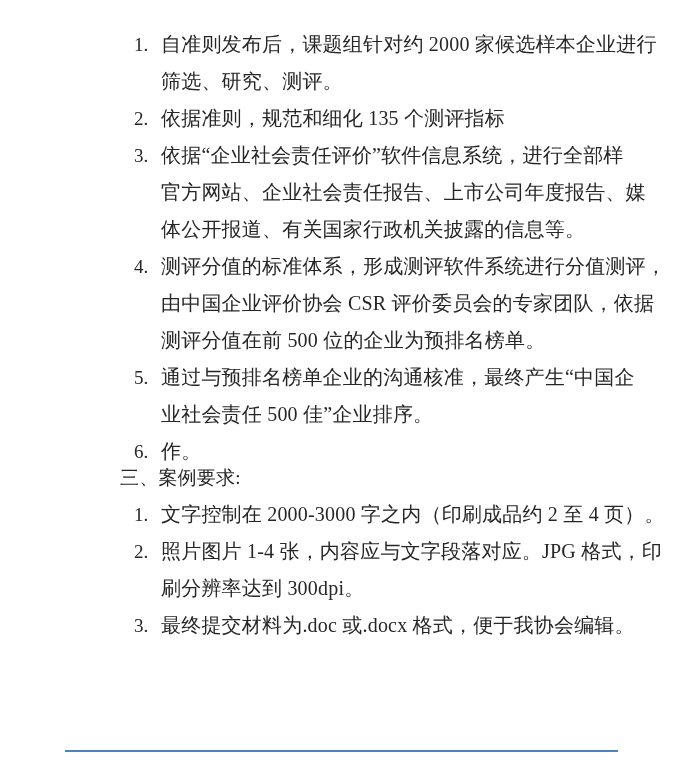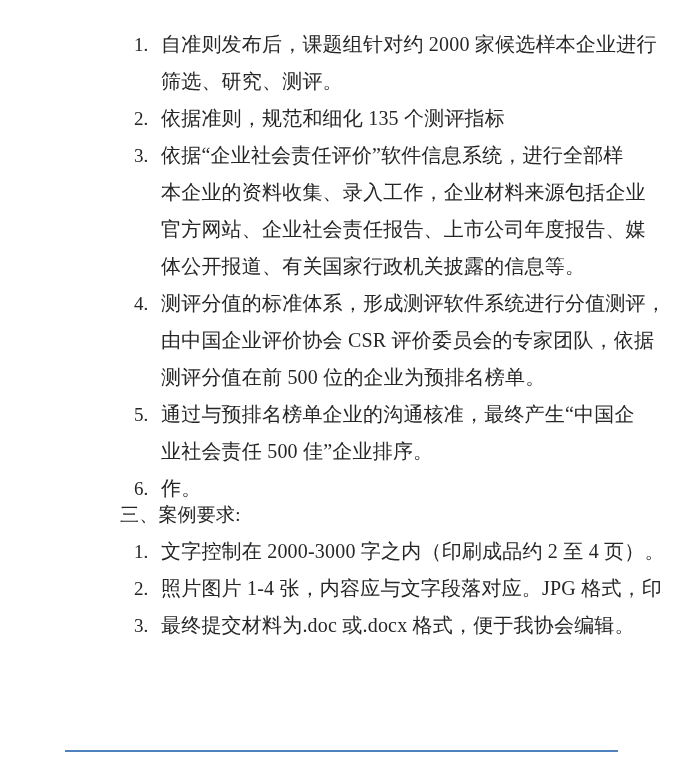--- a/index.html
+++ b/index.html
@@ -74,21 +74,20 @@
       <div class="num">2.</div>
       <div class="txt">
         <div class="ln">依据准则，规范和细化 135 个测评指标</div>
       </div>
     </div>
 
     <div class="li">
       <div class="num">3.</div>
       <div class="txt">
         <div class="ln">依据“企业社会责任评价”软件信息系统，进行全部样</div>
-        <div class="ln">本企业的资料收集、录入工作，企业材料来源包括企业</div>
         <div class="ln">官方网站、企业社会责任报告、上市公司年度报告、媒</div>
         <div class="ln">体公开报道、有关国家行政机关披露的信息等。</div>
       </div>
     </div>
 
     <div class="li">
       <div class="num">4.</div>
       <div class="txt">
         <div class="ln">测评分值的标准体系，形成测评软件系统进行分值测评，</div>
         <div class="ln">由中国企业评价协会 CSR 评价委员会的专家团队，依据</div>
@@ -121,20 +120,21 @@
       <div class="num">1.</div>
       <div class="txt">
         <div class="ln">文字控制在 2000-3000 字之内（印刷成品约 2 至 4 页）。</div>
       </div>
     </div>
 
     <div class="li">
       <div class="num">2.</div>
       <div class="txt">
         <div class="ln">照片图片 1-4 张，内容应与文字段落对应。JPG 格式，印</div>
+        <div class="ln">刷分辨率达到 300dpi。</div>
       </div>
     </div>
 
     <div class="li">
       <div class="num">3.</div>
       <div class="txt">
         <div class="ln">最终提交材料为.doc 或.docx 格式，便于我协会编辑。</div>
       </div>
     </div>
 

